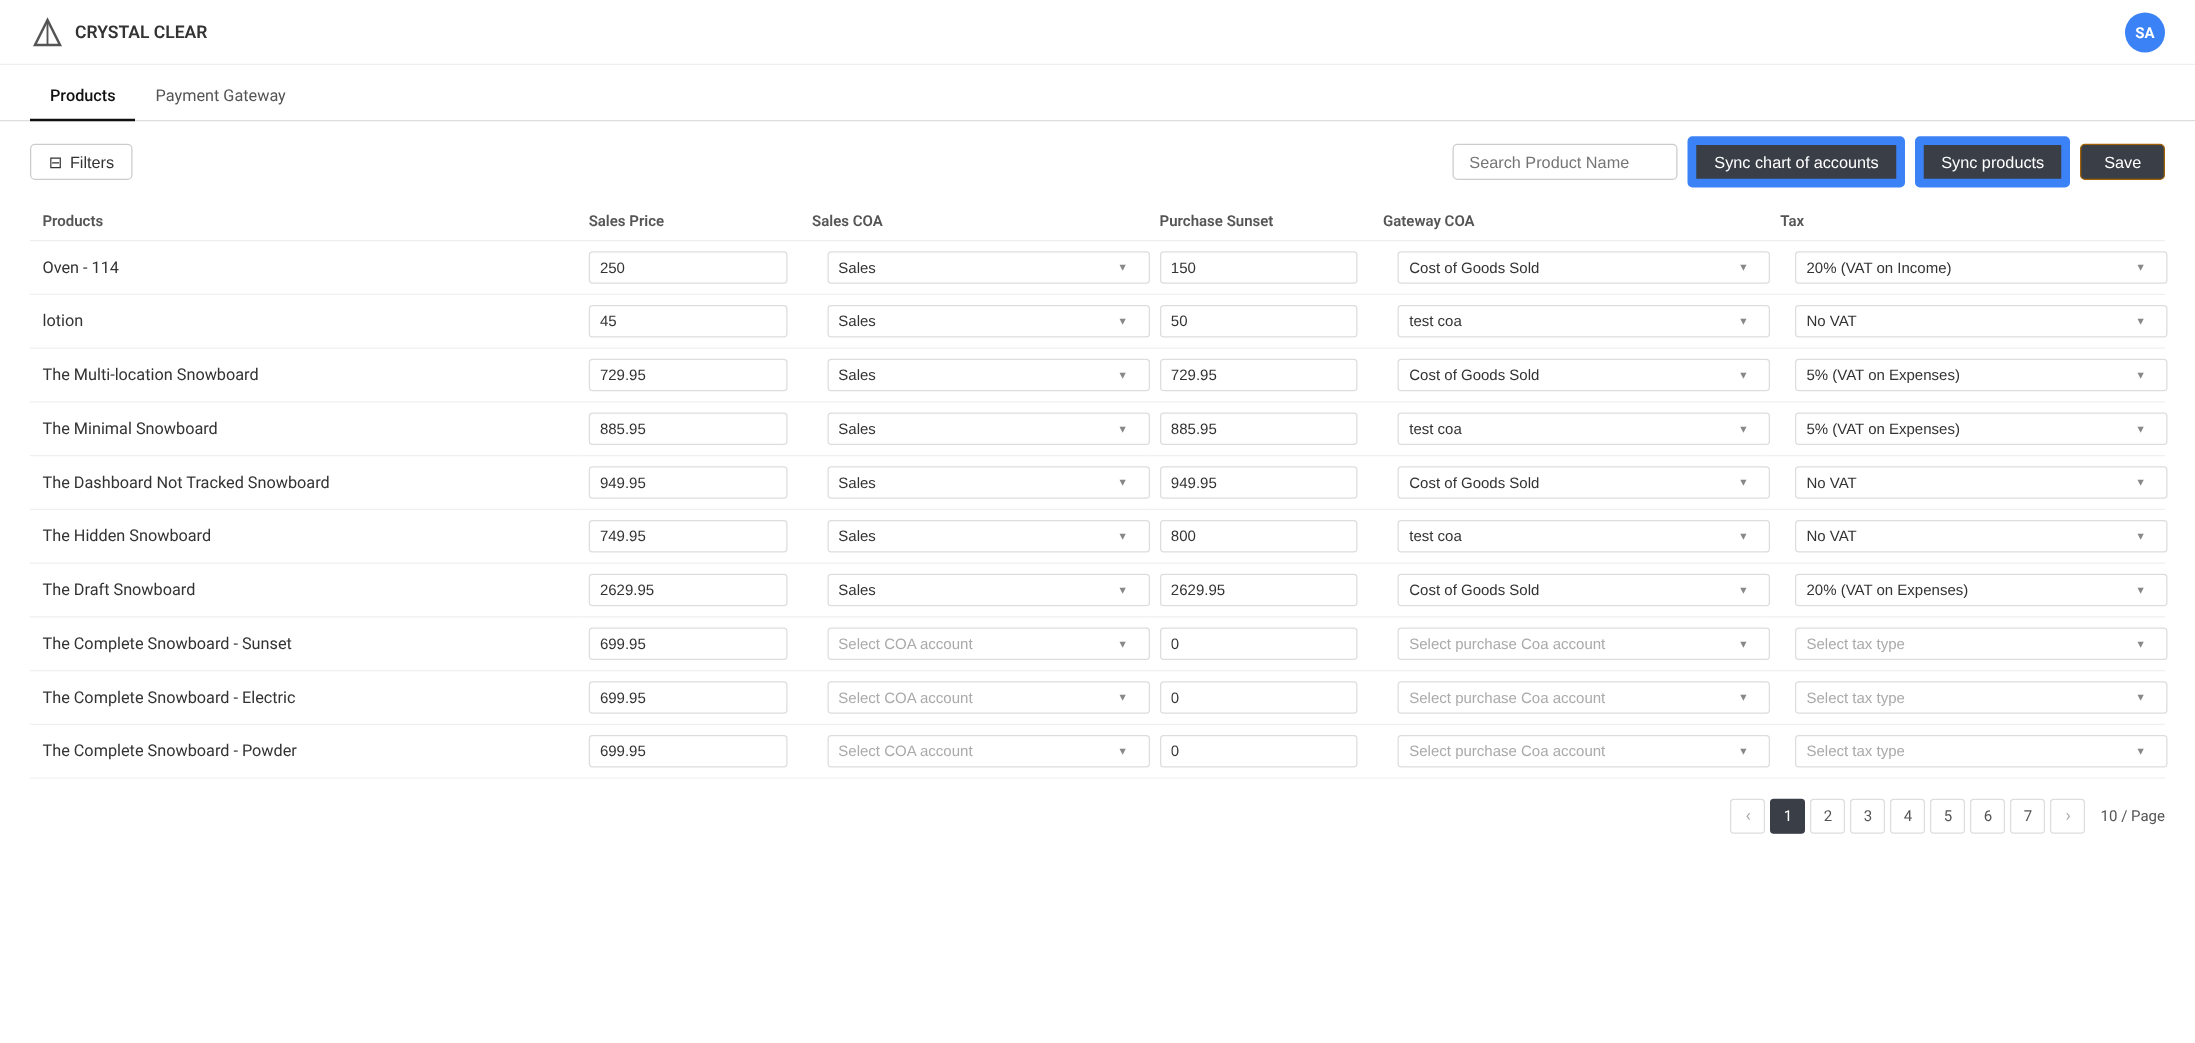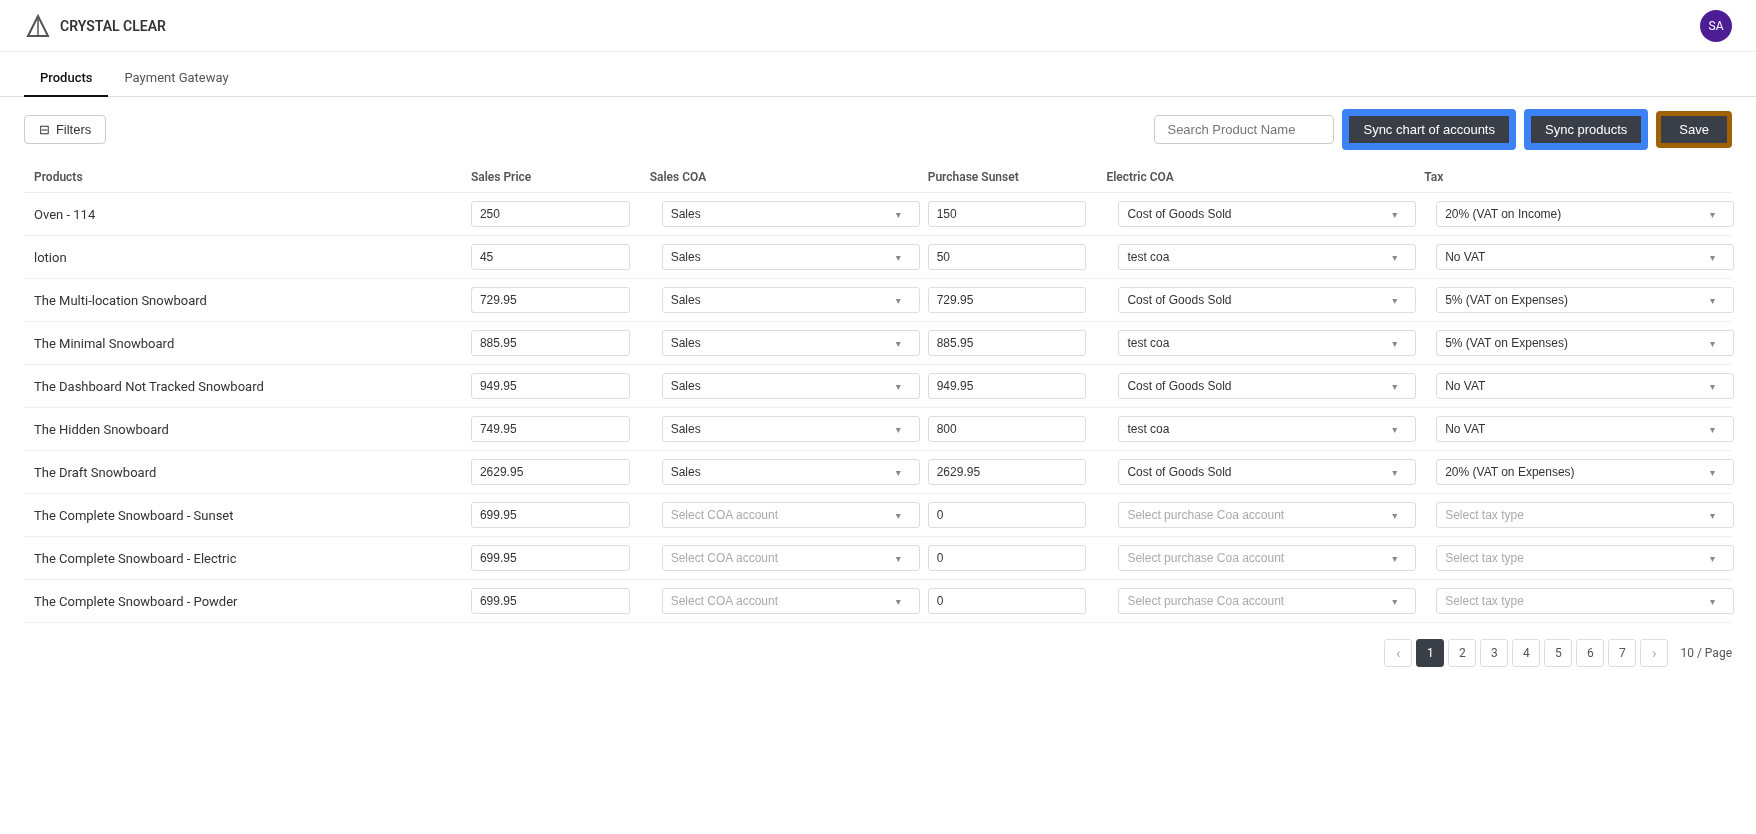--- a/index.html
+++ b/index.html
@@ -5,35 +5,35 @@
     * { box-sizing: border-box; margin: 0; padding: 0; }
     body { font-family: -apple-system, BlinkMacSystemFont, 'Segoe UI', Roboto, sans-serif; font-size: 13px; color: #333; background: #fff; }
 
     
     .top-nav { display: flex; align-items: center; justify-content: space-between; padding: 0 24px; height: 52px; border-bottom: 1px solid #eee; }
     .nav-logo { display: flex; align-items: center; gap: 8px; font-weight: 600; font-size: 14px; color: #333; }
     .nav-logo-icon { width: 28px; height: 28px; }
     .nav-links { display: flex; gap: 32px; }
     .nav-link { font-size: 13px; color: #555; cursor: pointer; text-decoration: none; }
     .nav-link.active { color: #111; font-weight: 500; border-bottom: 2px solid #111; padding-bottom: 2px; }
-    .nav-avatar { width: 32px; height: 32px; border-radius: 50%; background: #4c1d95; color: #fff; display: flex; align-items: center; justify-content: center; font-size: 12px; font-weight: 400; cursor: pointer; }
+    .nav-avatar { width: 32px; height: 32px; border-radius: 50%; background: #3b82f6; color: #fff; display: flex; align-items: center; justify-content: center; font-size: 12px; font-weight: 700; cursor: pointer; }
 
     
     .tabs { display: flex; gap: 0; padding: 0 24px; border-bottom: 1px solid #ddd; margin-top: 8px; }
     .tab { padding: 10px 16px; cursor: pointer; font-size: 13px; color: #555; border-bottom: 2px solid transparent; margin-bottom: -1px; }
     .tab.active { color: #111; border-bottom: 2px solid #111; font-weight: 500; }
 
     
     .toolbar { display: flex; align-items: center; justify-content: space-between; padding: 12px 24px; }
     .toolbar-left { display: flex; gap: 8px; }
     .toolbar-right { display: flex; align-items: center; gap: 8px; }
     .btn { padding: 6px 14px; border-radius: 4px; border: 1px solid #ccc; background: #fff; font-size: 13px; cursor: pointer; color: #333; }
     .btn-filter { display: flex; align-items: center; gap: 6px; padding: 6px 14px; border-radius: 4px; border: 1px solid #ccc; background: #fff; font-size: 13px; cursor: pointer; color: #333; }
     .btn-dark { background: #3a3f47; color: #fff; border: 7px solid #3b82f6; }
-    .btn-save { background: #3a3f47; color: #fff; border: 5px solid #a16207; padding: 6px 18px; }
+    .btn-save { background: #3a3f47; color: #fff; border: 1px solid #a16207; padding: 6px 18px; }
     .search-input { padding: 6px 12px; border: 1px solid #ccc; border-radius: 4px; font-size: 13px; width: 180px; color: #999; }
 
     
     .table-wrap { padding: 0 24px; overflow-x: auto; }
     table { width: 100%; border-collapse: collapse; }
     thead th { text-align: left; padding: 8px 10px; font-size: 12px; font-weight: 600; color: #555; border-bottom: 1px solid #eee; }
     tbody tr { border-bottom: 1px solid #f0f0f0; }
     tbody td { padding: 8px 10px; vertical-align: middle; }
     .col-product { width: 22%; }
     .col-sales-price { width: 9%; }
@@ -92,21 +92,21 @@
 </div>
 
 <div class="table-wrap">
   <table>
     <thead>
       <tr>
         <th class="col-product">Products</th>
         <th class="col-sales-price">Sales Price</th>
         <th class="col-sales-coa">Sales COA</th>
         <th class="col-purchase-price">Purchase Sunset</th>
-        <th class="col-purchase-coa">Electric COA</th>
+        <th class="col-purchase-coa">Gateway COA</th>
         <th class="col-tax">Tax</th>
       </tr>
     </thead>
     <tbody id="table-body">
     <tr>
     <td class="col-product">
       <span class="product-name">Oven - 114</span>
     </td>
     <td class="col-sales-price">
       <input class="td-input" type="text" value="250" style="">

